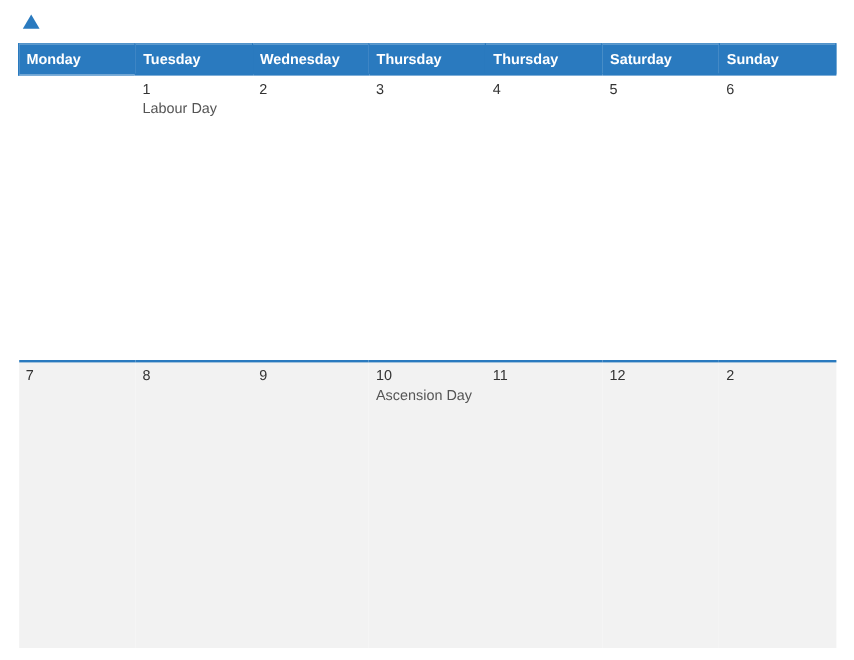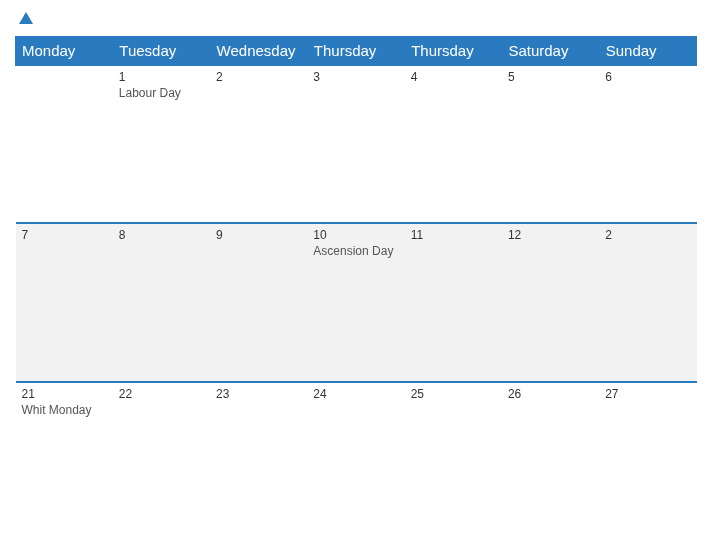--- a/index.html
+++ b/index.html
@@ -68,22 +68,22 @@
 
     .calendar {
       width: 100%;
       border-collapse: collapse;
       flex: 1;
     }
 
     .calendar th {
       background-color: #2a7abf;
       color: #fff;
-      font-size: 15px;
-      font-weight: normal;
+      font-size: 12px;
+      font-weight: bold;
       padding: 5px 6px;
       text-align: left;
       border: 1px solid #2a7abf;
     }
 
     .calendar td {
       border: none;
       border-top: 2px solid #2a7abf;
       vertical-align: top;
       padding: 4px 6px;
@@ -175,38 +175,14 @@
         <td>
           <span class="day-number">11</span>
         </td>
         <td>
           <span class="day-number">12</span>
         </td>
         <td>
           <span class="day-number">2</span>
         </td>
       </tr>
-      <tr>
-        <td>
-          <span class="day-number">21</span>
-          <span class="holiday-name">Whit Monday</span>
-        </td>
-        <td>
-          <span class="day-number">22</span>
-        </td>
-        <td>
-          <span class="day-number">23</span>
-        </td>
-        <td>
-          <span class="day-number">24</span>
-        </td>
-        <td>
-          <span class="day-number">25</span>
-        </td>
-        <td>
-          <span class="day-number">26</span>
-        </td>
-        <td>
-          <span class="day-number">27</span>
-        </td>
-      </tr>
     </tbody>
 </table>
 
 </body></html>

